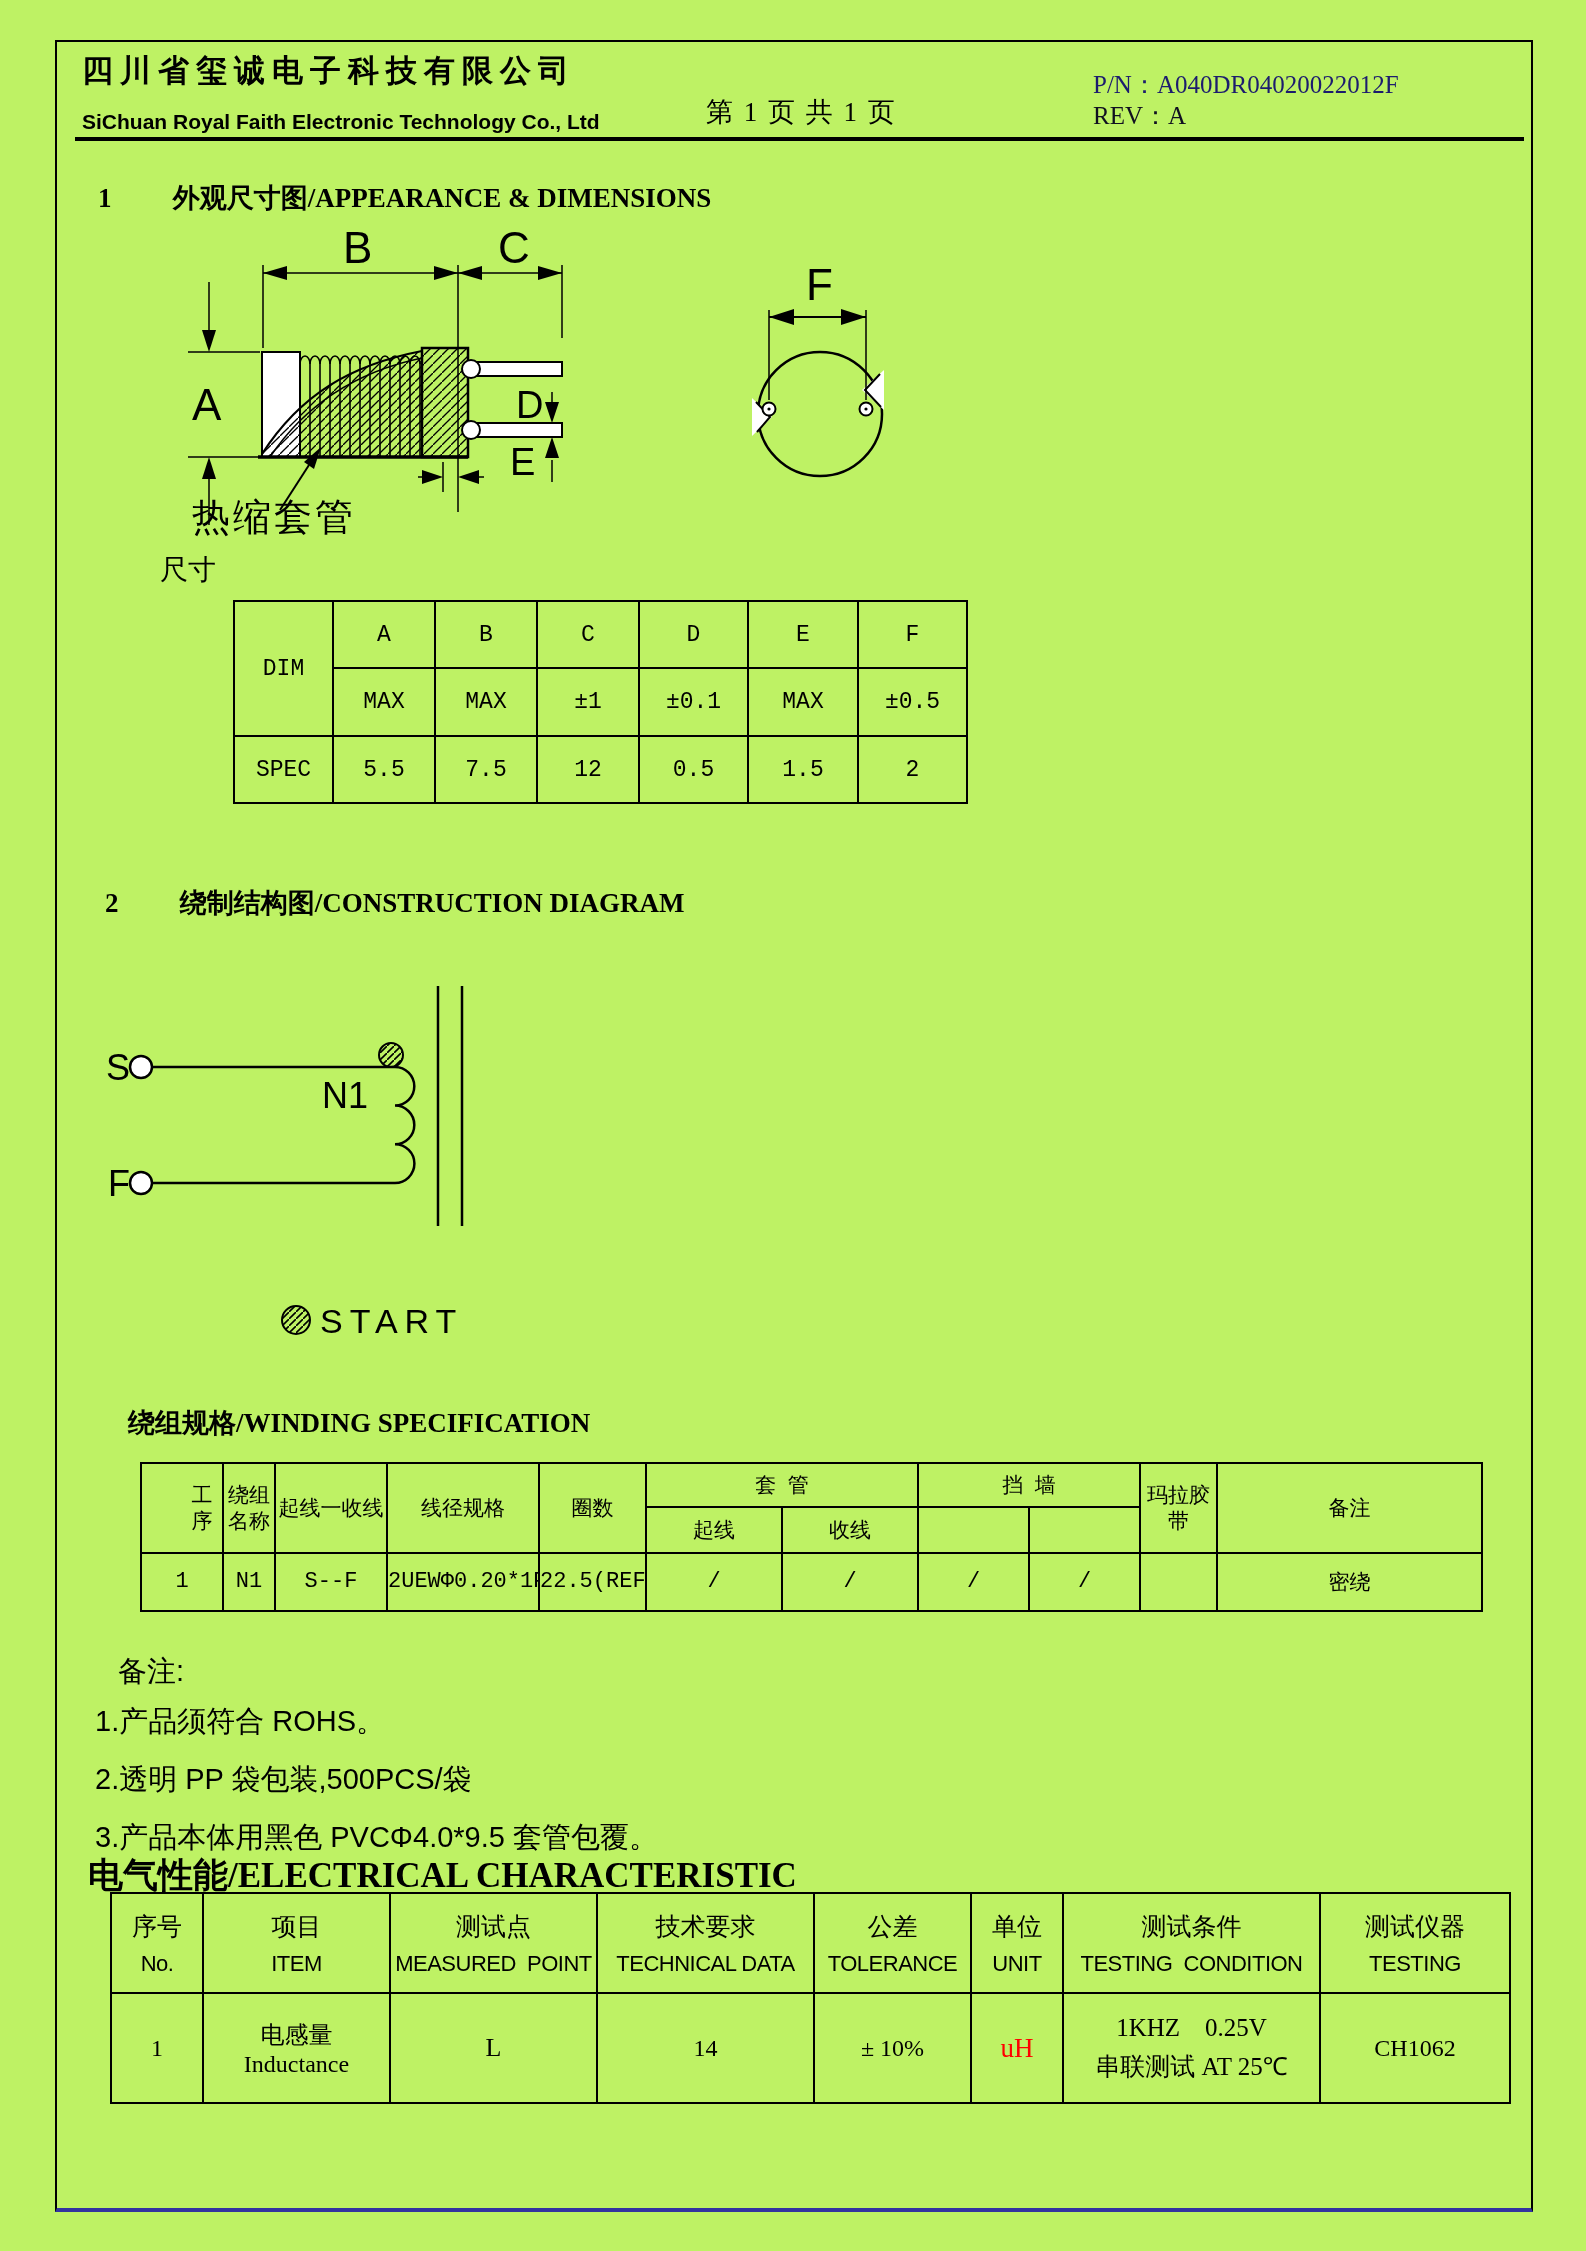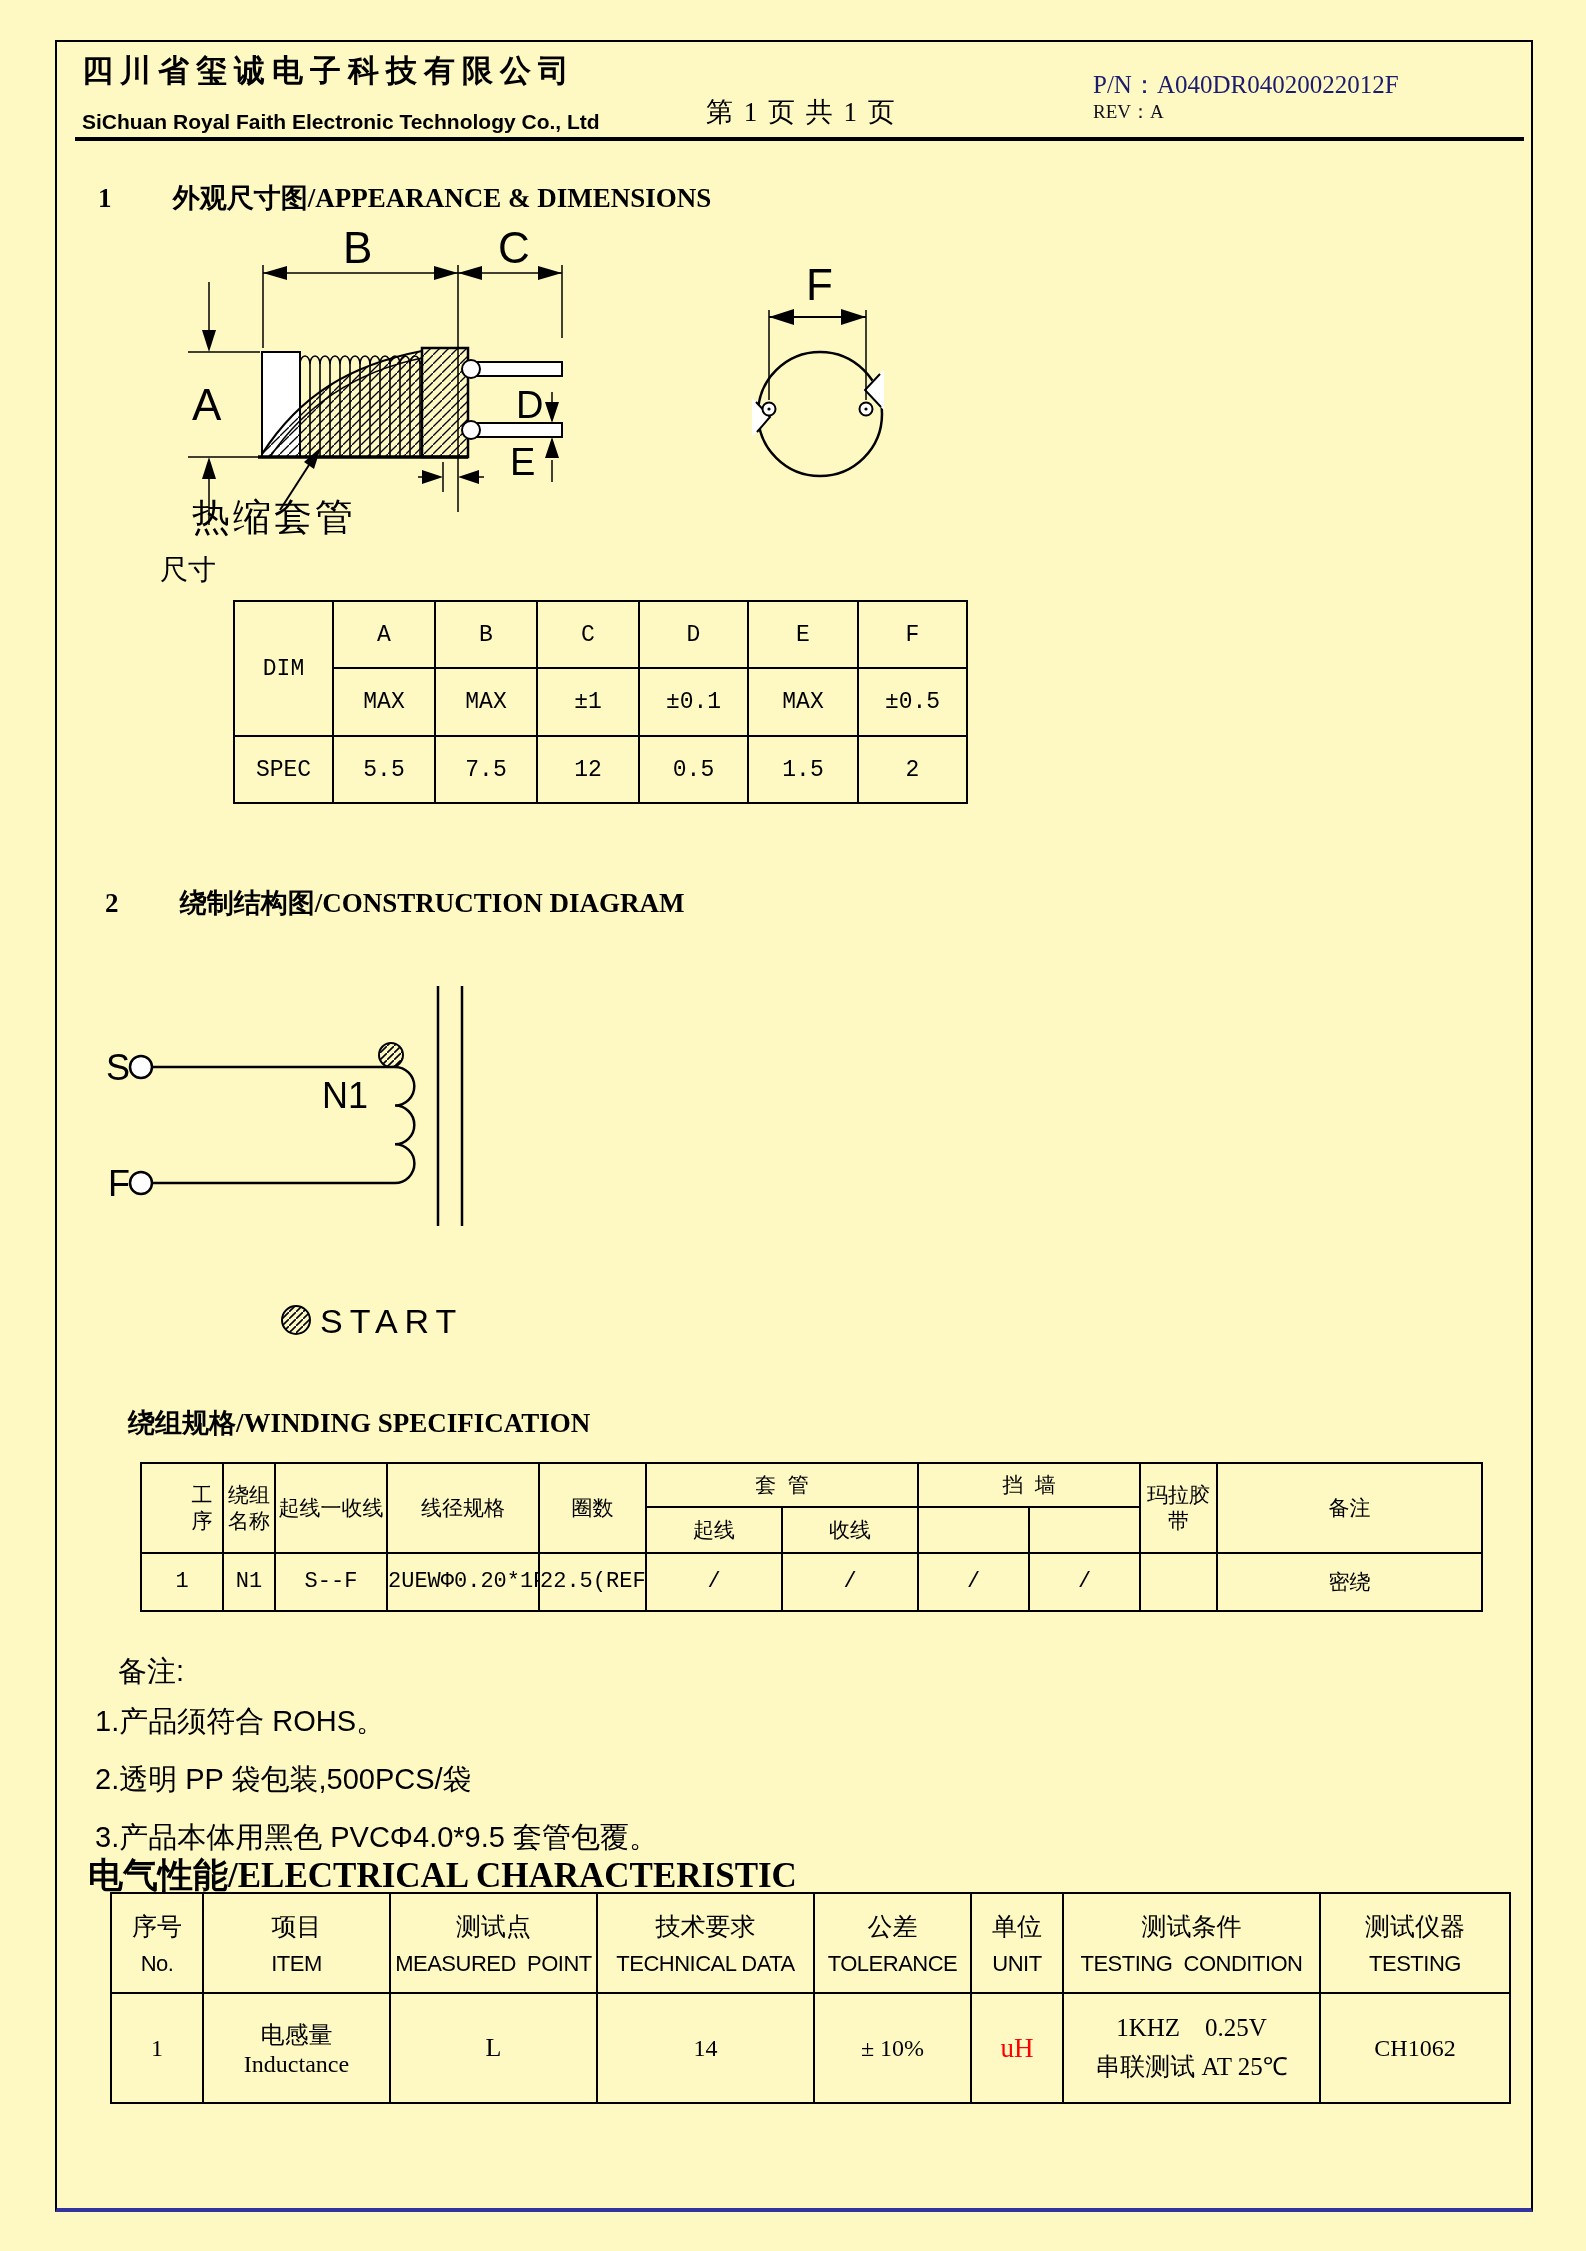--- a/index.html
+++ b/index.html
@@ -1,32 +1,32 @@
 <!DOCTYPE html>
 <html><head>
 <meta charset="utf-8">
 <style>
   html,body{margin:0;padding:0;background:#ffffff;}
-  .page{position:relative;width:1586px;height:2251px;background:#fef9c3;color:#000;
+  .page{position:relative;width:1586px;height:2251px;background:#bef264;color:#000;
         font-family:"Liberation Serif",serif;overflow:hidden;}
   .abs{position:absolute;}
   .sans{font-family:"Liberation Sans",sans-serif;}
   .pre{white-space:pre;}
 
   .border-box{left:55px;top:40px;width:1474px;height:2166px;border:2px solid #000;
               border-bottom:4px solid #3333a0;}
 
   .company-cn{left:82px;top:50px;font-size:31px;letter-spacing:7px;font-weight:bold;
               font-family:"Liberation Sans",sans-serif;}
   .company-en{left:82px;top:110px;font-size:21px;font-weight:bold;
               font-family:"Liberation Sans",sans-serif;}
   .header-rule{left:75px;top:137px;width:1449px;height:4px;background:#000;}
   .page-info{left:706px;top:94px;font-size:27px;letter-spacing:2px;}
   .pn-line{left:1093px;top:68px;font-size:25px;color:#1c1c6e;}
-  .rev-line{left:1093px;top:99px;font-size:19px;color:#101020;}
+  .rev-line{left:1093px;top:99px;font-size:25px;color:#101020;}
 
   .sec-heading{font-size:27px;font-weight:bold;}
   .sec-num{width:40px;display:inline-block;}
 
   table{border-collapse:collapse;table-layout:fixed;}
   td{border:2px solid #000;text-align:center;vertical-align:middle;padding:0;overflow:hidden;}
 
   .dim-table{left:233px;top:600px;width:719px;}
   .dim-table td{font-family:"Liberation Mono",monospace;font-size:23px;}
 

